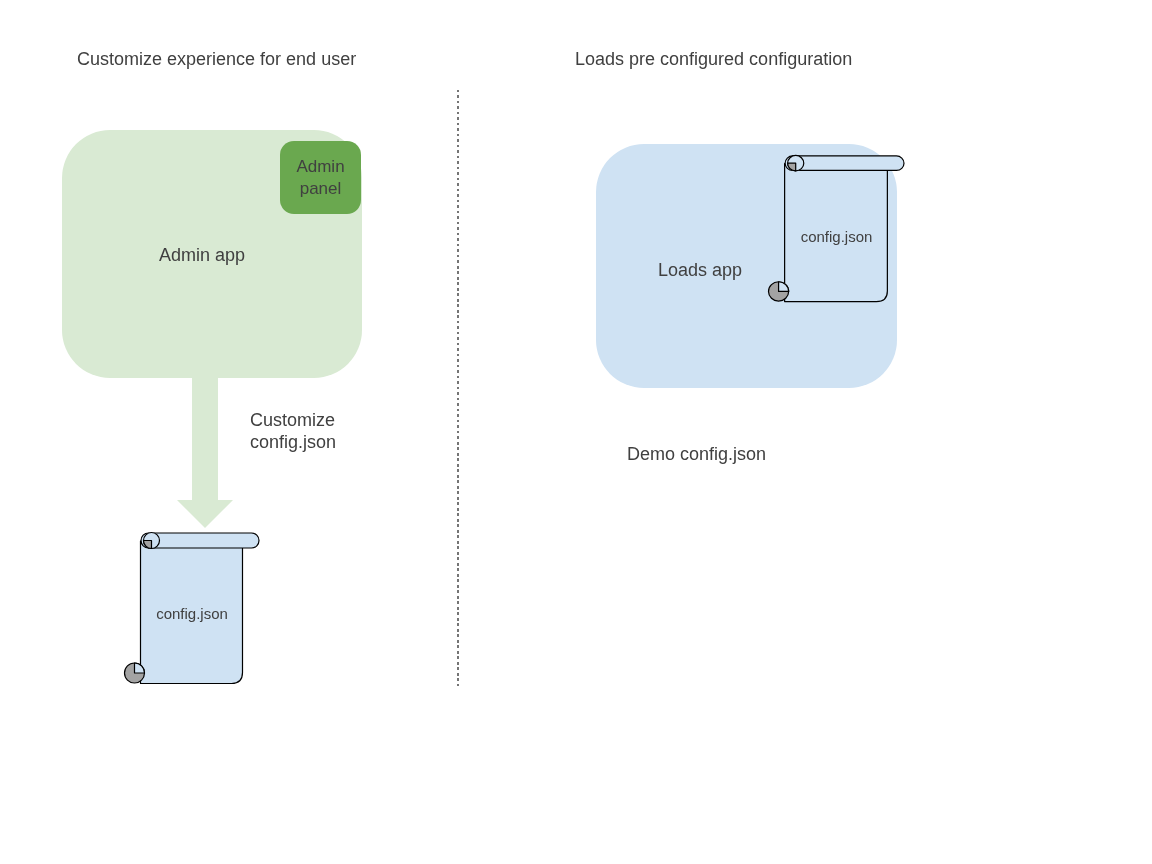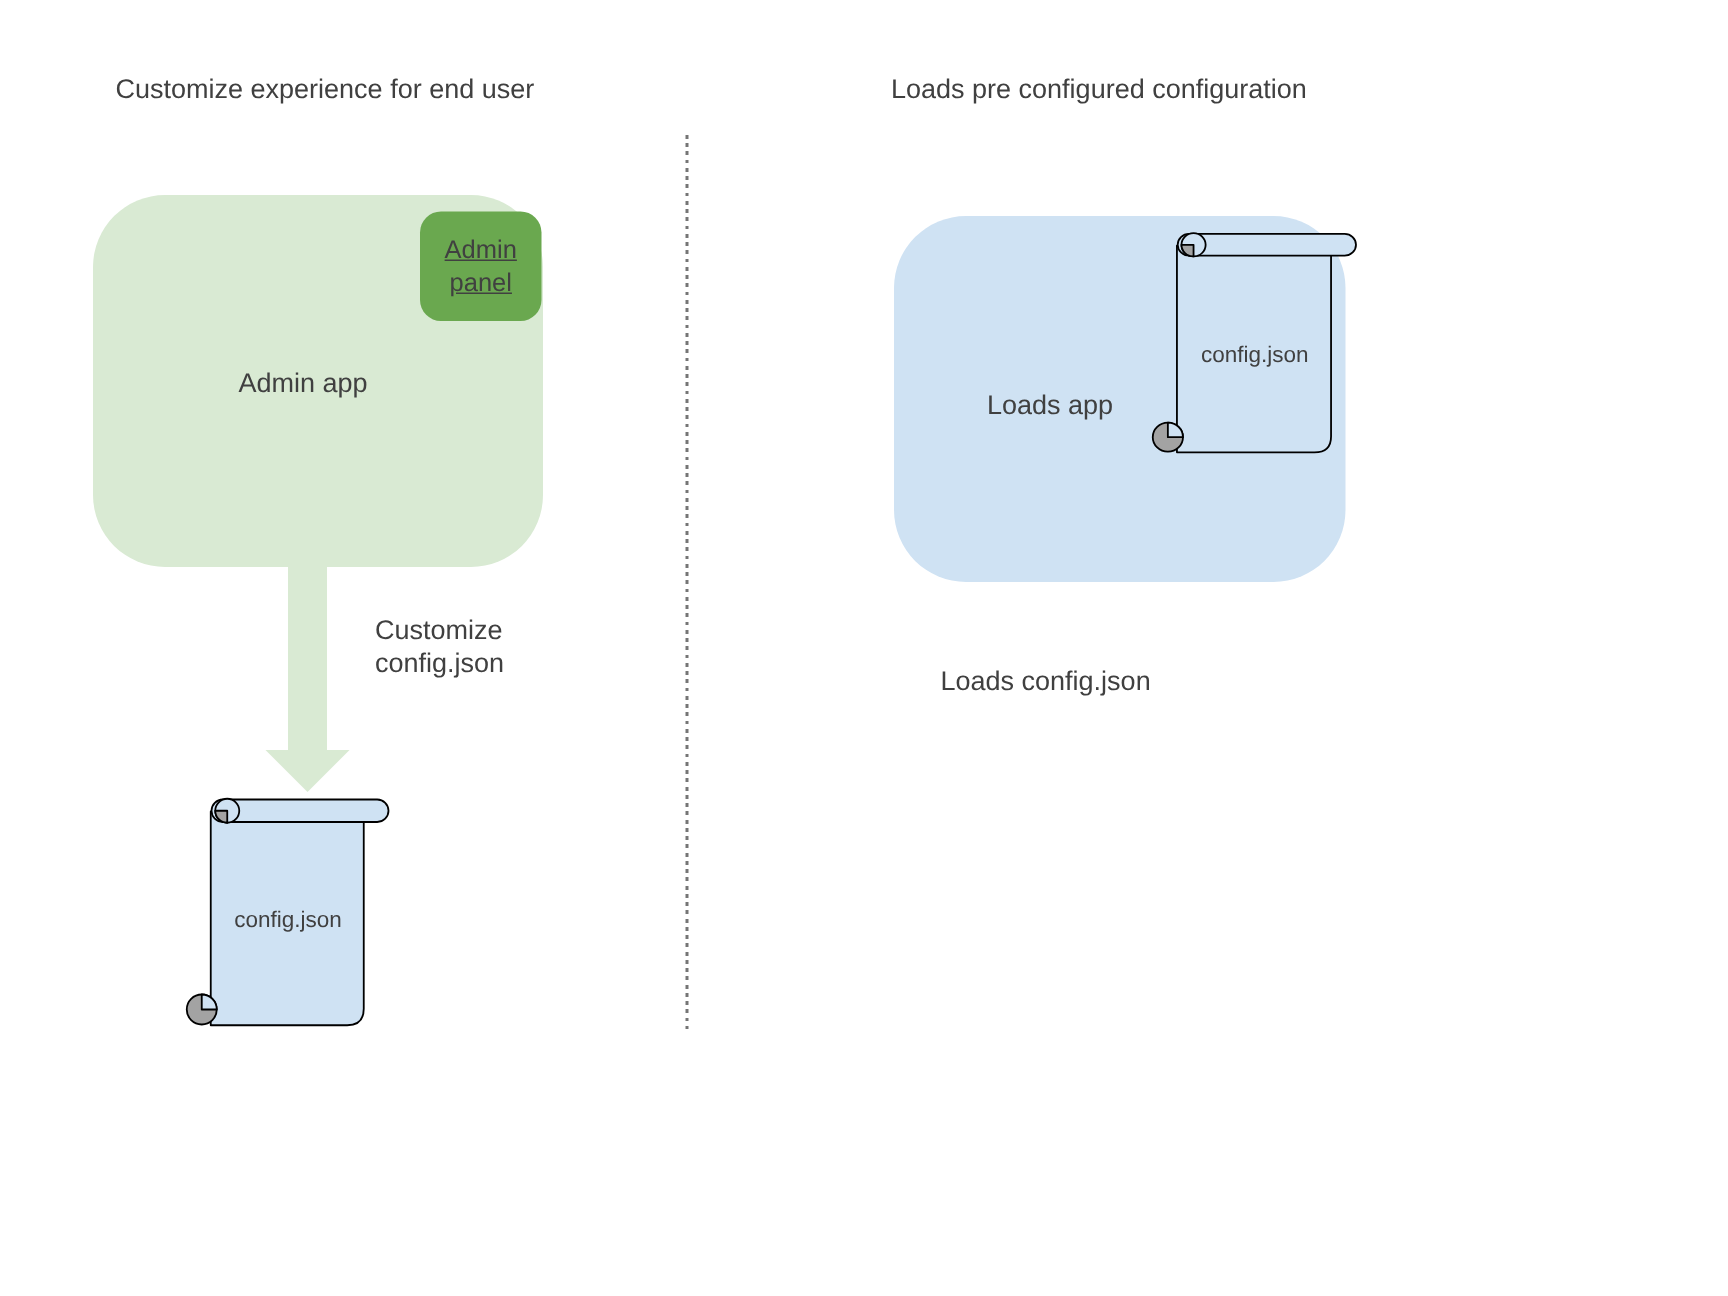--- a/index.html
+++ b/index.html
@@ -10,21 +10,21 @@
   .abs{position:absolute;}
   .title{font-size:18px;line-height:20px;white-space:nowrap;}
   .divider{
     left:457px;top:90px;height:596px;width:2px;
     background:repeating-linear-gradient(to bottom,#757575 0 2.5px,transparent 2.5px 5.5px);
   }
   .admin-app{left:62px;top:130px;width:300px;height:248px;border-radius:48px;background:#d9ead3;}
   .admin-panel{
     left:280px;top:141px;width:81px;height:73px;border-radius:14px;background:#6aa84f;
     display:flex;align-items:center;justify-content:center;text-align:center;
-    font-size:17px;line-height:22px;padding:0 6px;box-sizing:border-box;text-decoration:underline;
+    font-size:17px;line-height:22px;padding:0 6px;box-sizing:border-box;
   }
   .demo-app{left:596px;top:144px;width:301px;height:244px;border-radius:48px;background:#cfe2f3;}
   .shape-label{font-size:18px;line-height:21px;text-align:center;}
   .admin-app-label{left:62px;top:245px;width:280px;}
   .demo-app-label{left:596px;top:260px;width:208px;}
   .scroll-label{font-size:15px;line-height:18px;text-align:center;}
   .scroll-label-left{left:141px;top:605px;width:102px;}
   .scroll-label-right{left:786px;top:228px;width:101px;}
   .dl-label{left:250px;top:409px;font-size:18px;line-height:22px;}
   .dl-label span{display:block;}
@@ -62,33 +62,33 @@
       <path d="M16.5,10 H118.5 V141.5 Q118.5,152.5 107.5,152.5 H16.5 Z" fill="#cfe2f3"></path>
       <circle cx="10.5" cy="142" r="10" fill="#a3a3a3"></circle>
       <path d="M10.5,142 V132 A10,10 0 0 1 20.5,142 Z" fill="#cfe2f3"></path>
       <rect x="17" y="2" width="118" height="15" rx="7.5" fill="#cfe2f3"></rect>
       <circle cx="27.5" cy="9.5" r="8" fill="#cfe2f3"></circle>
       <path d="M27.5,9.5 H19.5 A8,8 0 0 0 27.5,17.5 Z" fill="#a3a3a3"></path>
     </g>
   </svg>
   <div class="abs scroll-label scroll-label-left">config.json</div>
 
-  <div class="abs title" style="left:594px;top:49px;">Loads pre configured configuration</div>
+  <div class="abs title" style="left:575px;top:49px;">Loads pre configured configuration</div>
 
   <div class="abs demo-app"></div>
 
   <div class="abs shape-label demo-app-label">Loads app</div>
 
   <svg class="abs" style="left:768px;top:154px;" width="137" height="150" viewBox="0 0 136 155" preserveAspectRatio="none" aria-hidden="true">
     <g stroke="#000000" stroke-width="1.2" stroke-linejoin="round">
       <path d="M16.5,10 H118.5 V141.5 Q118.5,152.5 107.5,152.5 H16.5 Z" fill="#cfe2f3"></path>
       <circle cx="10.5" cy="142" r="10" fill="#a3a3a3"></circle>
       <path d="M10.5,142 V132 A10,10 0 0 1 20.5,142 Z" fill="#cfe2f3"></path>
       <rect x="17" y="2" width="118" height="15" rx="7.5" fill="#cfe2f3"></rect>
       <circle cx="27.5" cy="9.5" r="8" fill="#cfe2f3"></circle>
       <path d="M27.5,9.5 H19.5 A8,8 0 0 0 27.5,17.5 Z" fill="#a3a3a3"></path>
     </g>
   </svg>
   <div class="abs scroll-label scroll-label-right">config.json</div>
 
-  <div class="abs caption">Loads config.json</div>
+  <div class="abs caption">Demo config.json</div>
 
 </div>
 
 </body></html>

